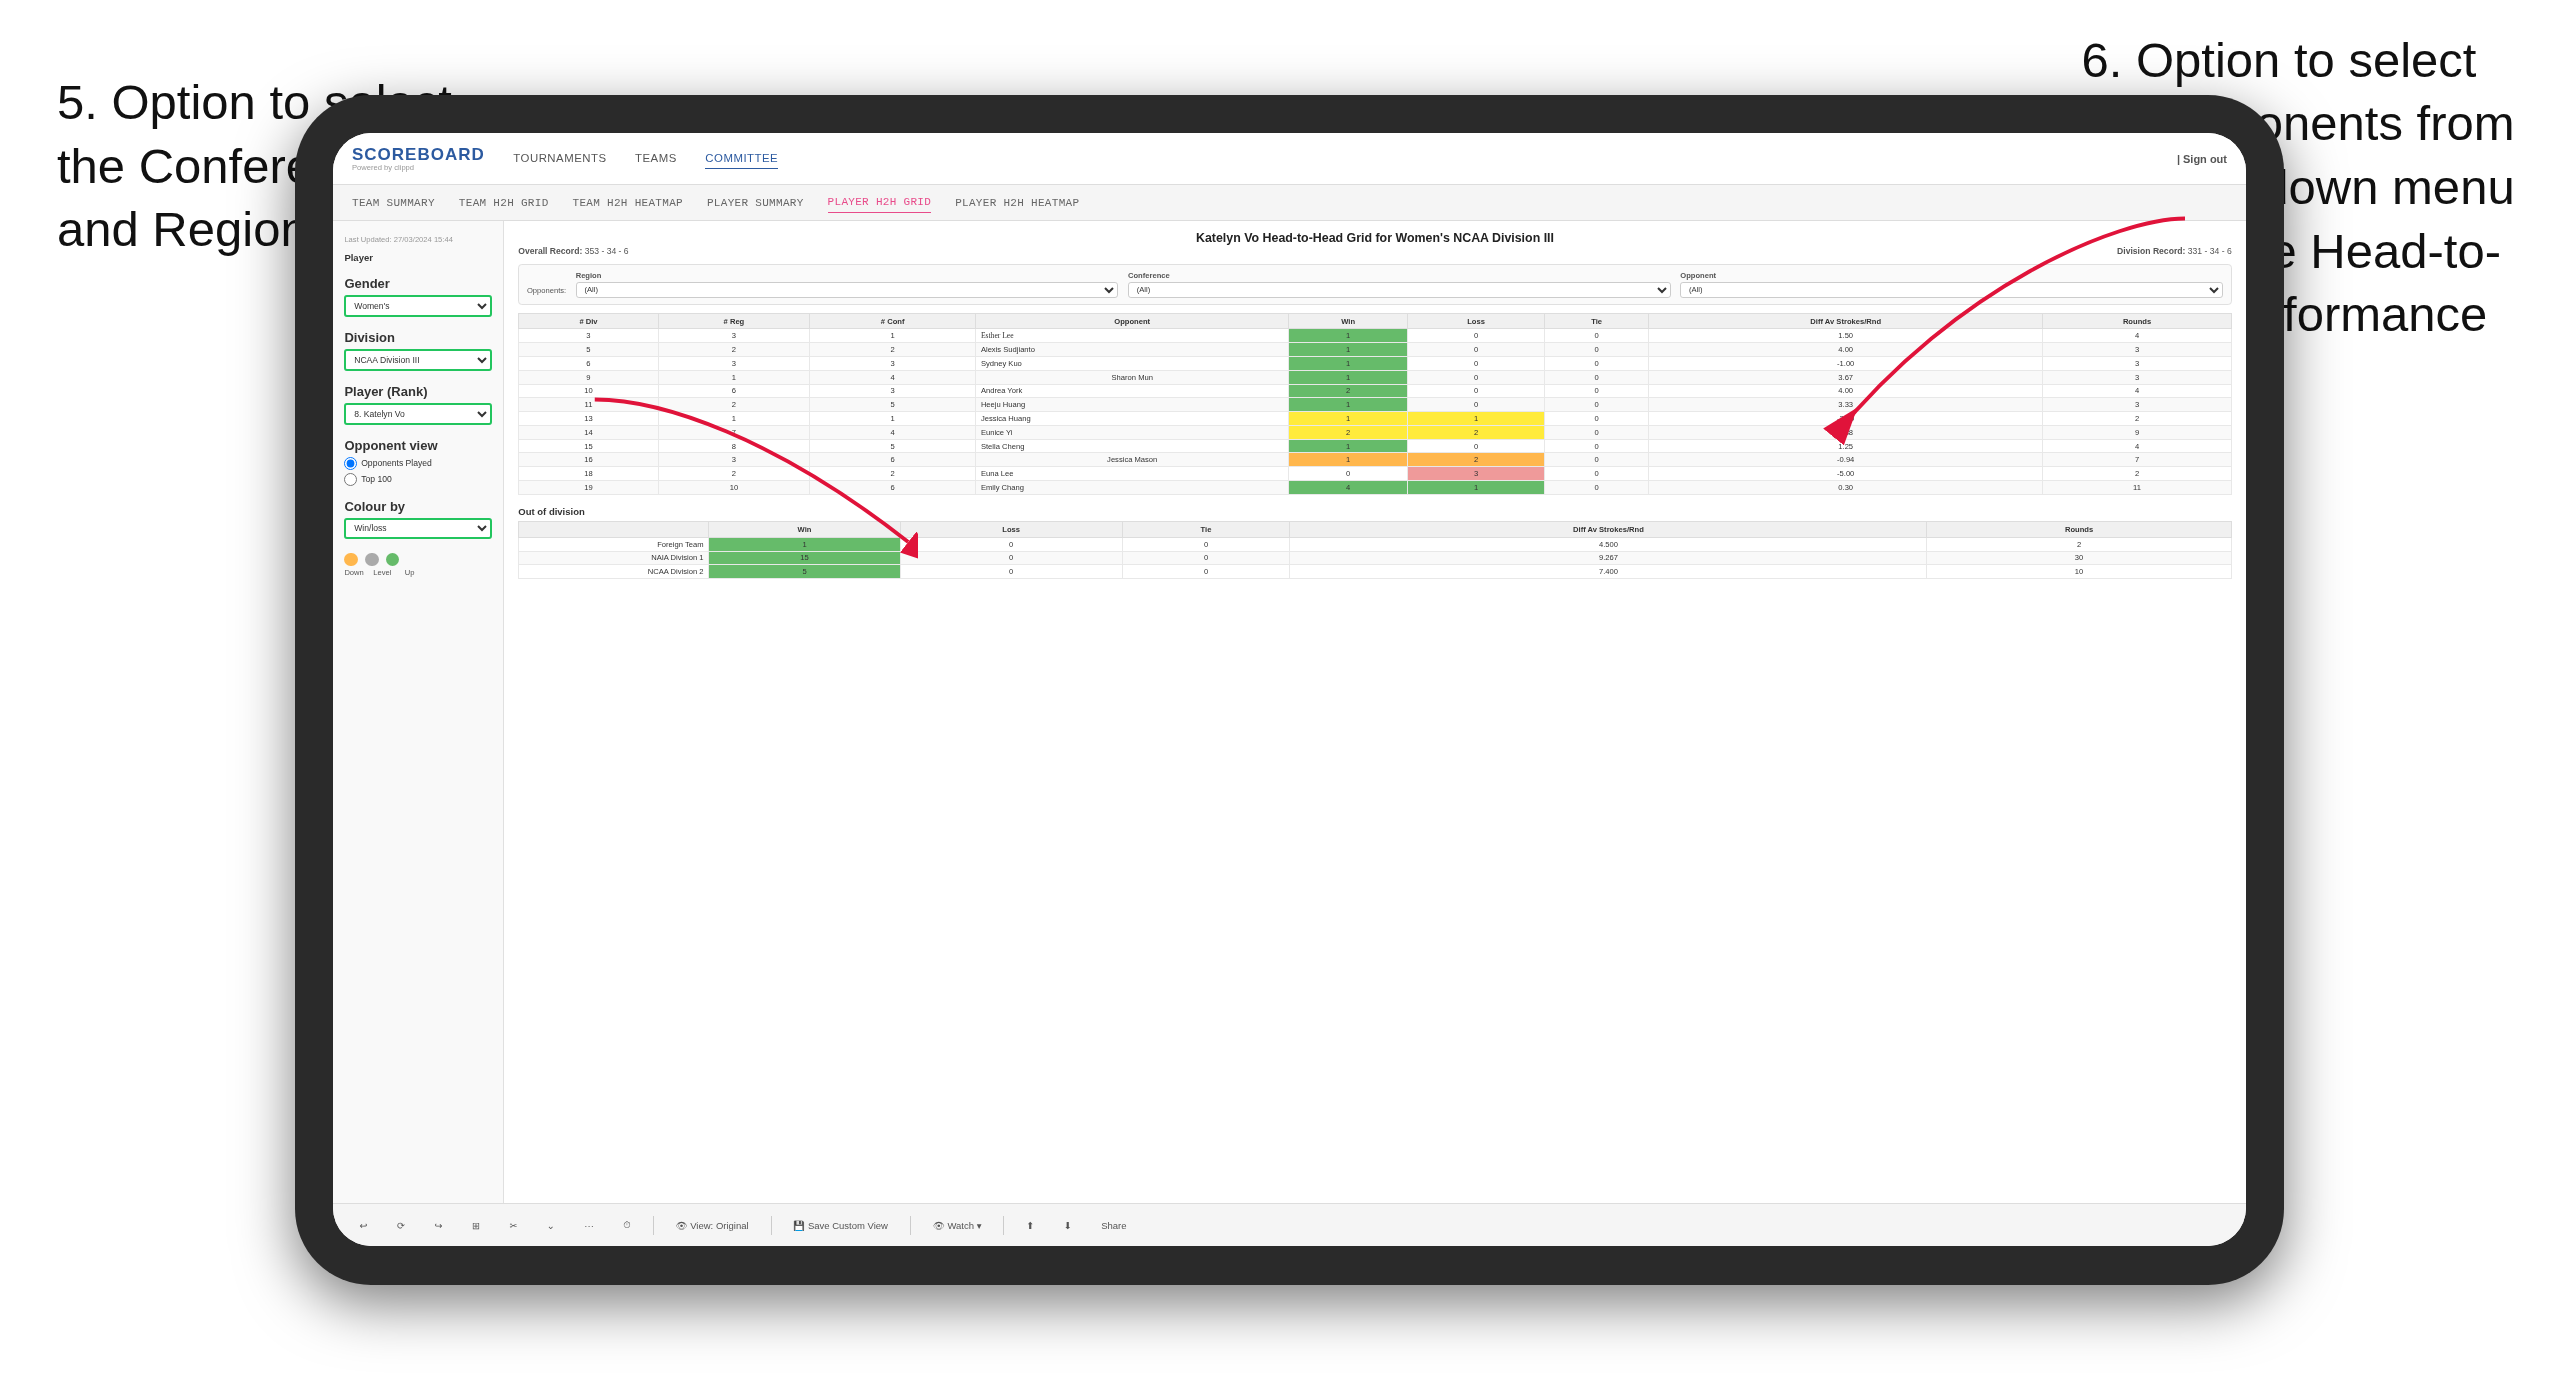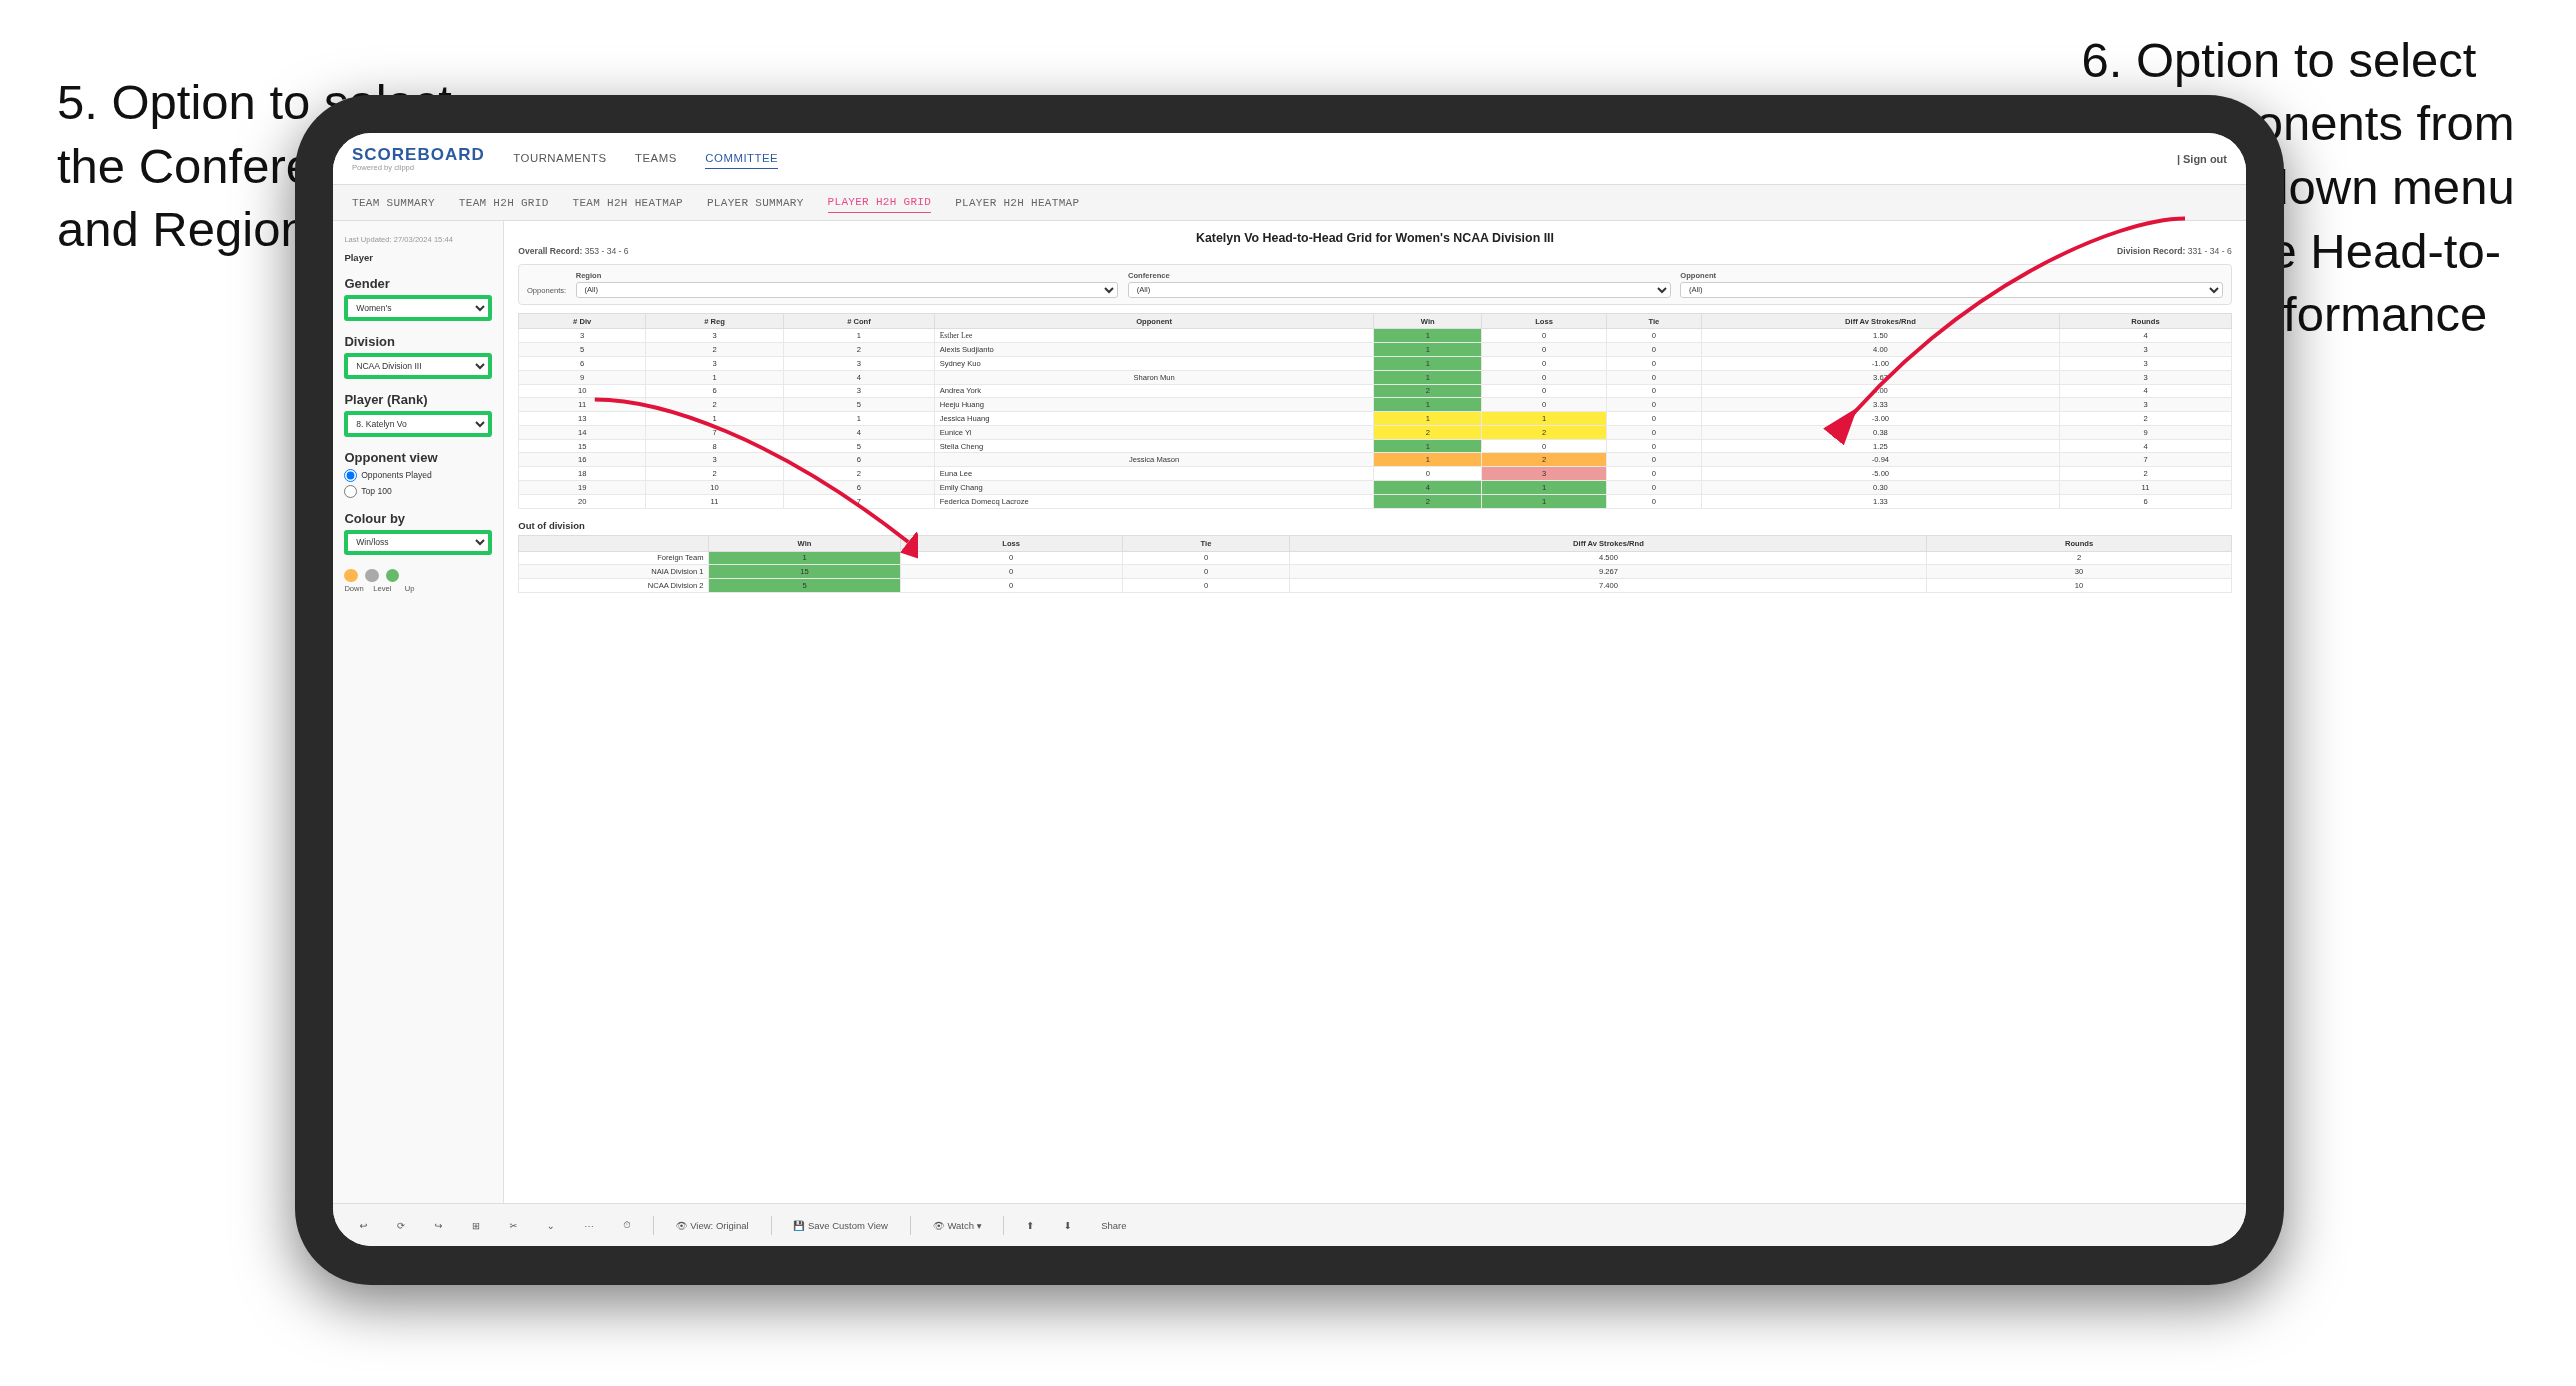--- a/index.html
+++ b/index.html
@@ -149,21 +149,21 @@
     .sidebar-label {
       font-size: 13px;
       font-weight: 700;
       color: #333;
       margin-bottom: 3.8px;
     }
     .sidebar-select {
       width: 100%;
       font-size: 8.6px;
       padding: 2.9px 3.8px;
-      border: 4px solid #22c55e;
+      border: 2px solid #22c55e;
       border-radius: 2.9px;
       background: #fff;
       color: #333;
     }
     .sidebar-radio-group {
       display: flex;
       flex-direction: column;
       gap: 2.9px;
       margin-top: 2.9px;
     }
@@ -632,31 +632,20 @@
                   <td>19</td>
                   <td>10</td>
                   <td>6</td>
                   <td style="text-align: left;">Emily Chang</td>
                   <td style="background: rgb(102, 187, 106);">4</td>
                   <td style="background: rgb(102, 187, 106);">1</td>
                   <td>0</td>
                   <td>0.30</td>
                   <td>11</td>
                 </tr>
-                <tr style="background: rgb(255, 255, 255);">
-                  <td>20</td>
-                  <td>11</td>
-                  <td>7</td>
-                  <td style="text-align: left;">Federica Domecq Lacroze</td>
-                  <td style="background: rgb(102, 187, 106);">2</td>
-                  <td style="background: rgb(102, 187, 106);">1</td>
-                  <td>0</td>
-                  <td>1.33</td>
-                  <td>6</td>
-                </tr>
               </tbody>
           </table>
         </div>
 
         <div class="section-label">Out of division</div>
         <div class="table-section">
           <table class="data-table">
             <thead>
               <tr>
                 <th style="width:190px;"></th>

